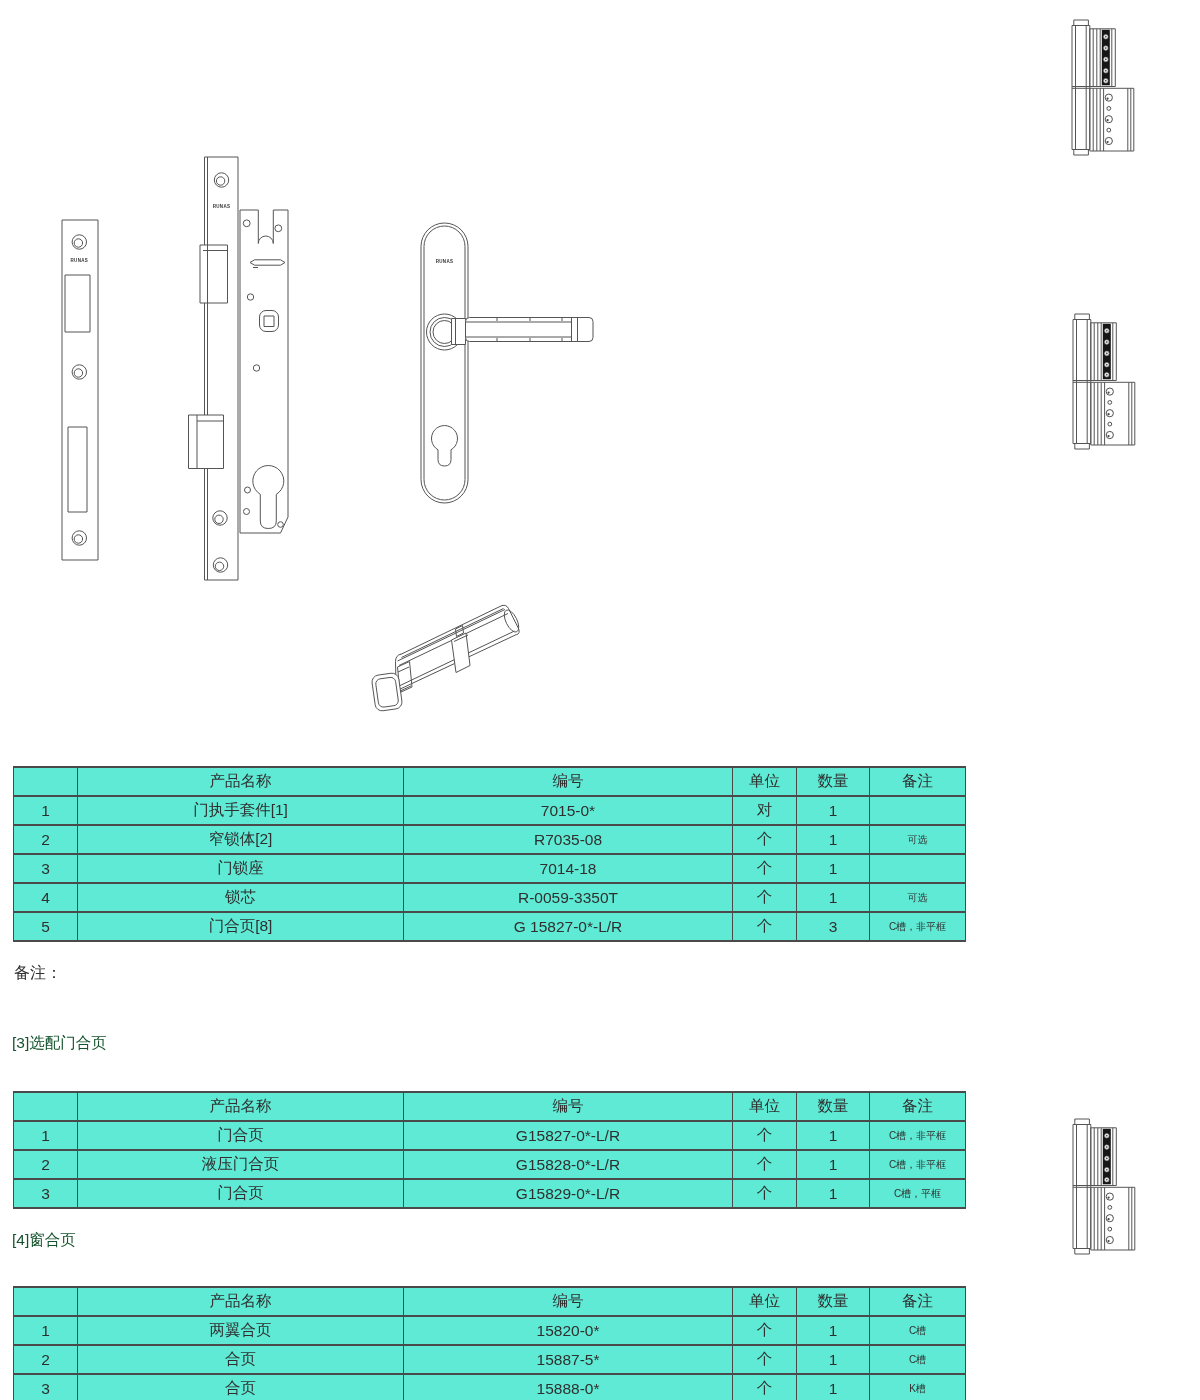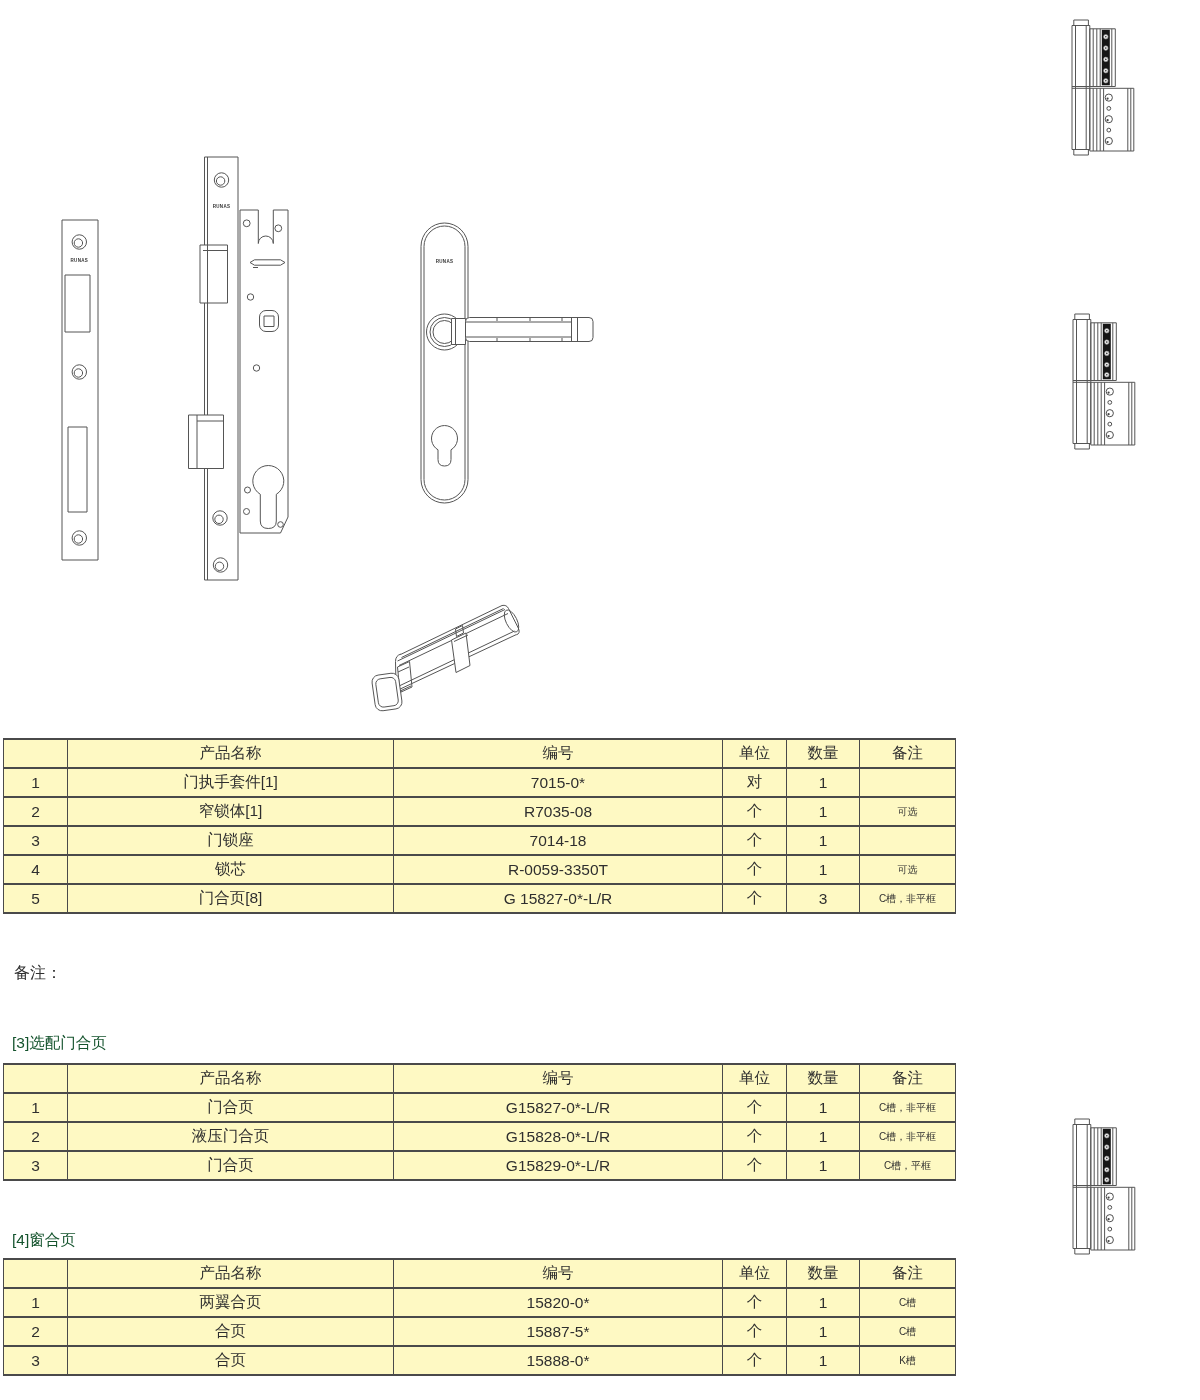--- a/index.html
+++ b/index.html
@@ -7,22 +7,23 @@
     position:relative;width:1200px;height:1400px;background:#fff;overflow:hidden;
     font-family:"Liberation Sans", sans-serif;color:#2f2f2f;
   }
   svg.drawings{position:absolute;left:0;top:0;}
   svg.drawings *{vector-effect:non-scaling-stroke;}
   .ln{fill:none;stroke:#555;stroke-width:1;}
   .lnw{fill:#fff;stroke:#555;stroke-width:1;}
   .brand{font-size:4.5px;letter-spacing:.3px;fill:#333;font-weight:bold;text-anchor:middle;}
 
   table.parts{
-    position:absolute;left:3px;border-collapse:collapse;table-layout:fixed;width:952px;
-    background:#fef9c3;
+    position:absolute;left:13px;border-collapse:collapse;table-layout:fixed;width:952px;
+    background:#5eead4;
+    margin-top:28px;
   }
   table.parts th, table.parts td{
     border:1px solid #4a4a4a;border-top-width:2px;border-bottom-width:2px;
     height:27px;padding:0 2px;text-align:center;vertical-align:middle;
     font-size:15.5px;font-weight:normal;color:#2f2f2f;white-space:nowrap;overflow:hidden;
   }
   table.parts td.remark{font-size:10px;}
   #table-main{top:738px;}
   #table-door-hinges{top:1063px;}
   #table-window-hinges{top:1258px;}
@@ -229,21 +230,21 @@
         <tr>
           <td>1</td>
           <td>门执手套件[1]</td>
           <td>7015-0*</td>
           <td>对</td>
           <td>1</td>
           <td class="remark"></td>
         </tr>
         <tr>
           <td>2</td>
-          <td>窄锁体[1]</td>
+          <td>窄锁体[2]</td>
           <td>R7035-08</td>
           <td>个</td>
           <td>1</td>
           <td class="remark">可选</td>
         </tr>
         <tr>
           <td>3</td>
           <td>门锁座</td>
           <td>7014-18</td>
           <td>个</td>

